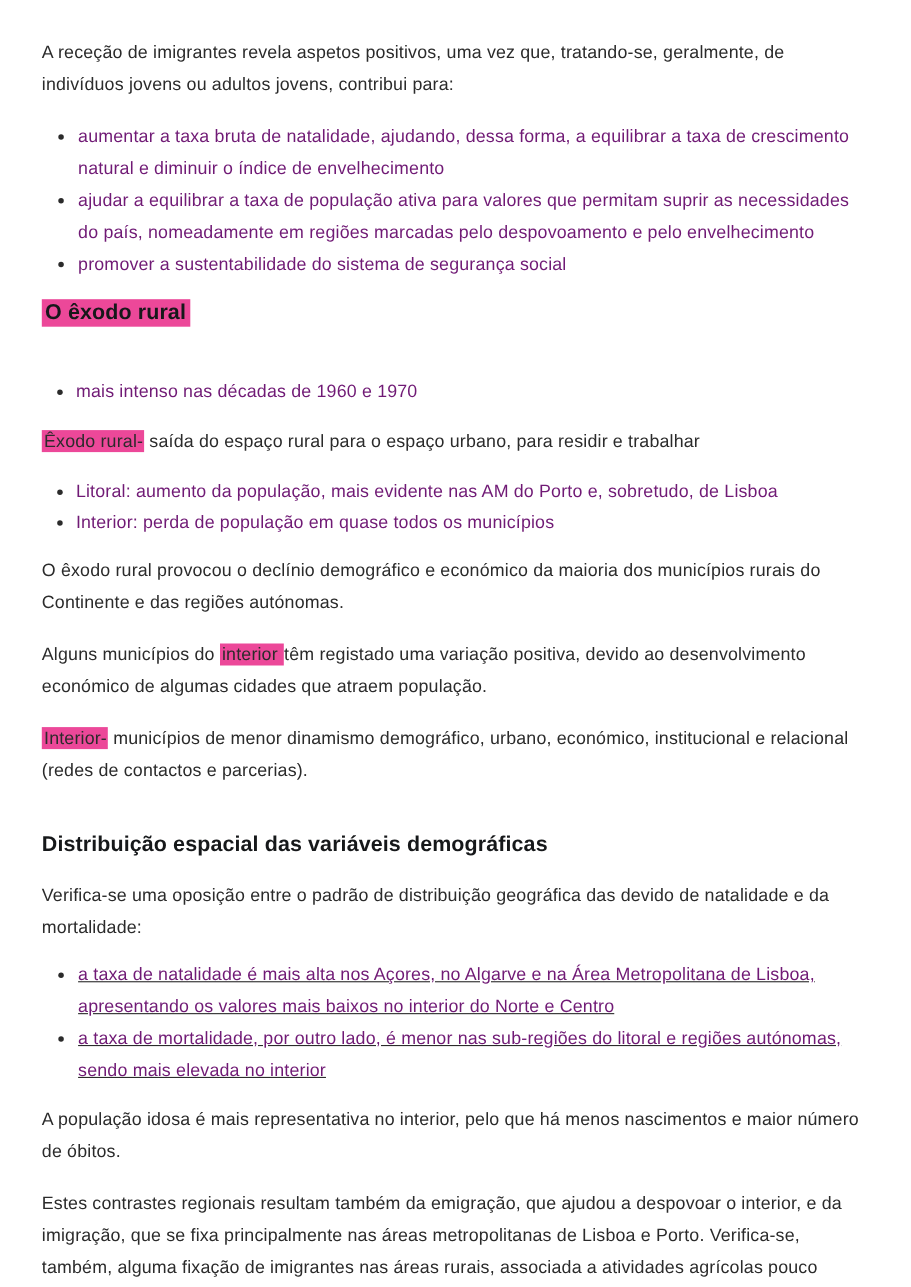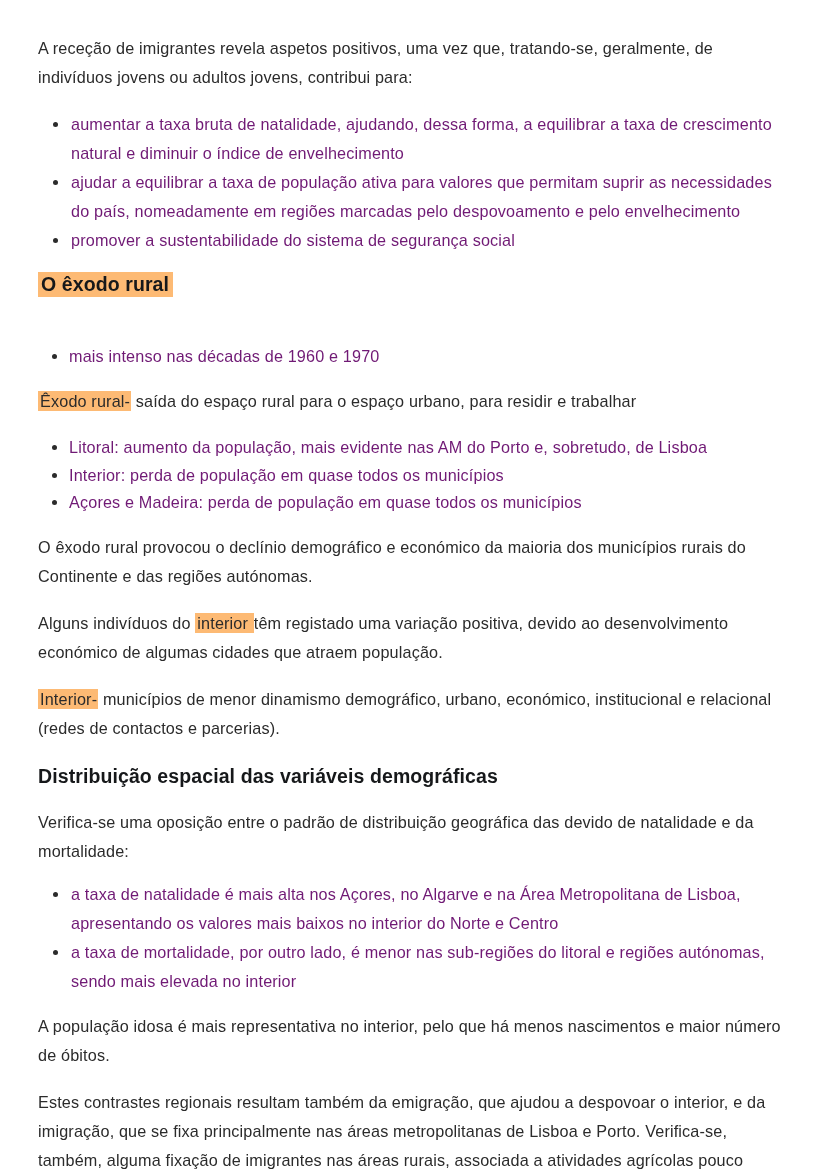--- a/index.html
+++ b/index.html
@@ -57,31 +57,31 @@
     font-weight: bold;
     color: #16181a;
     letter-spacing: 0.005em;
   }
 
   .heading-wrap {
     margin-top: 16px;
     margin-bottom: 16px;
   }
   .heading-wrap-b {
-    margin-top: 20px;
+    margin-top: 40px;
     margin-bottom: 18px;
   }
 
   h2.heading .hl {
     padding: 1px 4px 2px 3px;
   }
 
   
   .hl {
-    background-color: #fdba74;
+    background-color: #ec4899;
     box-decoration-break: clone;
     -webkit-box-decoration-break: clone;
   }
 
   .hl-inline {
     padding: 1px 1px 1px 2px;
   }
 
   
   ul.bullets {
@@ -106,21 +106,21 @@
     top: 12px;
     width: 5px;
     height: 5px;
     border-radius: 50%;
     background: #2b2b2b;
   }
 
   ul.list-a { margin-top: 14px; margin-bottom: 16px; }
   ul.list-b { margin-top: 0px;  margin-bottom: 16px; }
   ul.list-c { margin-top: 3px; margin-bottom: 16px; }
-  ul.list-d { margin-top: 14px; margin-bottom: 16px; }
+  ul.list-d { margin-top: 14px; margin-bottom: 16px; text-decoration: underline; }
 
   ul.list-b > li { padding-left: 31px; margin-top: 44px; }
   ul.list-b > li::before { left: 14px; }
 
   ul.list-c > li { padding-left: 31px; line-height: 27.5px; }
   ul.list-c > li::before { left: 14px; top: 11px; }
 </style>
 </head>
 <body>
 
@@ -145,29 +145,28 @@
       <li>mais intenso nas décadas de 1960 e 1970</li>
     </ul>
 
     <div class="blk">
       <p class="para"><span class="hl hl-inline">Êxodo rural-</span><span> saída do espaço rural para o espaço urbano, para residir e trabalhar</span></p>
     </div>
 
     <ul class="bullets list-c">
       <li>Litoral: aumento da população, mais evidente nas AM do Porto e, sobretudo, de Lisboa</li>
       <li>Interior: perda de população em quase todos os municípios</li>
-      <li>Açores e Madeira: perda de população em quase todos os municípios</li>
     </ul>
 
     <div class="blk">
       <p class="para">O êxodo rural provocou o declínio demográfico e económico da maioria dos municípios rurais do Continente e das regiões autónomas.</p>
     </div>
 
     <div class="blk">
-      <p class="para"><span>Alguns indivíduos do </span><span class="hl hl-inline">interior </span><span>têm registado uma variação positiva, devido ao desenvolvimento económico de algumas cidades que atraem população.</span></p>
+      <p class="para"><span>Alguns municípios do </span><span class="hl hl-inline">interior </span><span>têm registado uma variação positiva, devido ao desenvolvimento económico de algumas cidades que atraem população.</span></p>
     </div>
 
     <div class="blk">
       <p class="para"><span class="hl hl-inline">Interior-</span><span> municípios de menor dinamismo demográfico, urbano, económico, institucional e relacional (redes de contactos e parcerias).</span></p>
     </div>
 
     <div class="heading-wrap-b">
       <h2 class="heading">Distribuição espacial das variáveis demográficas</h2>
     </div>
 

